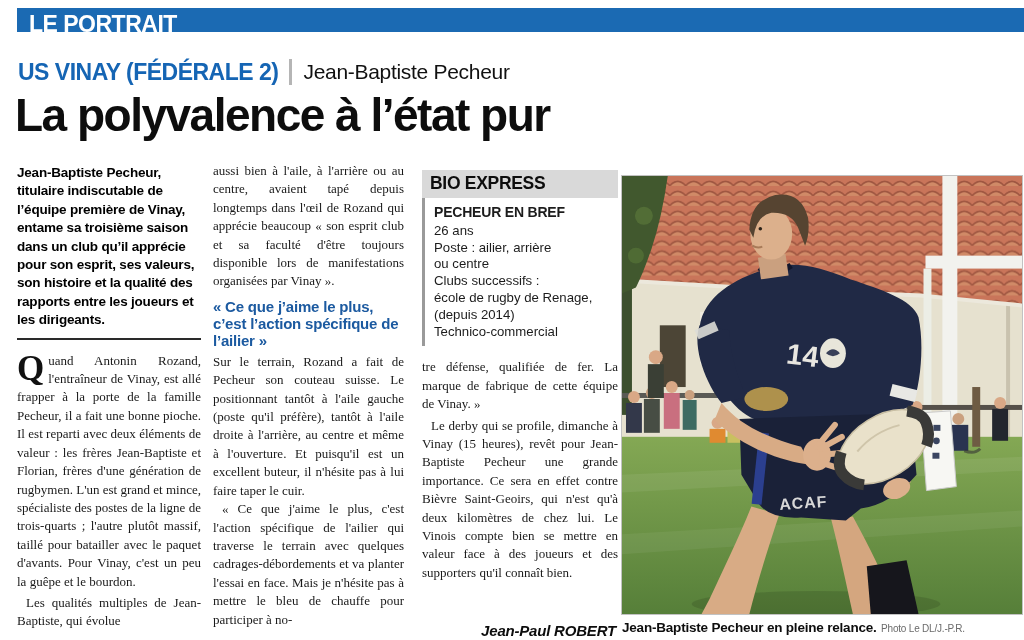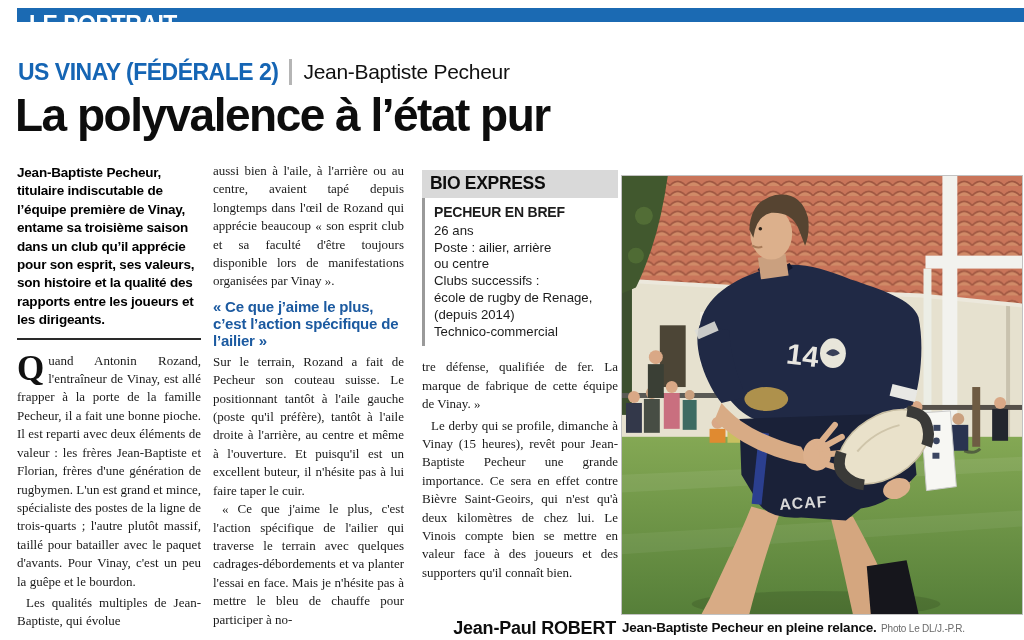--- a/index.html
+++ b/index.html
@@ -1,19 +1,19 @@
 <!DOCTYPE html>
 <html><head>
 <meta charset="utf-8">
 <style>
   html,body{margin:0;padding:0;background:#fff;}
   .page{position:relative;width:1024px;height:640px;overflow:hidden;background:#fff;
         font-family:"Liberation Sans",sans-serif;}
   
-  .topbar{position:absolute;left:17px;right:0;top:8px;height:14px;background:#1b6ab3;}
+  .topbar{position:absolute;left:17px;right:0;top:8px;height:24px;background:#1b6ab3;}
   .topbar span{display:block;padding:3px 0 0 12px;font-weight:bold;font-size:23px;
         letter-spacing:-0.5px;color:#fff;font-family:"Liberation Sans",sans-serif;}
   
   .kicker{position:absolute;left:18px;top:57px;height:30px;display:flex;align-items:center;}
   .kicker .club{color:#1565b4;font-weight:bold;font-size:23px;letter-spacing:-0.5px;}
   .kicker .sep{display:inline-block;width:3px;height:26px;background:#b5b5b5;margin:0 11px;}
   .kicker .person{color:#111;font-size:21px;letter-spacing:-0.3px;}
   
   .headline{position:absolute;left:15px;top:88px;margin:0;font-size:46px;font-weight:bold;
         letter-spacing:-1.5px;color:#0d0d0d;font-family:"Liberation Sans",sans-serif;}
@@ -33,22 +33,22 @@
         font-size:35px;line-height:30px;padding:2px 4px 0 0;color:#111;}
   .subhead{margin:7px 0 4px;font-size:15px;line-height:17px;font-weight:bold;
         color:#1c5aa0;letter-spacing:-0.2px;}
   
   .bio{margin:8px 0 12px;}
   .bio-title{background:#d9d9d9;color:#0d0d0d;font-weight:bold;font-size:17.5px;
         letter-spacing:-0.3px;padding:3px 8px 4px;}
   .bio-content{border-left:3px solid #9a9a9a;padding:6px 0 6px 9px;font-size:13.2px;
         line-height:16.8px;color:#1c1c1c;}
   .bio-subtitle{font-weight:bold;font-size:14px;letter-spacing:-0.2px;margin-bottom:2px;}
-  .byline{position:absolute;right:2px;bottom:1px;font-weight:bold;font-size:18px;
-        color:#0d0d0d;letter-spacing:-0.2px;}
+  .byline{position:absolute;right:2px;bottom:1px;font-weight:bold;font-size:15px;
+        color:#0d0d0d;letter-spacing:-0.2px;font-style:italic;}
   
   .photo{position:absolute;left:621px;top:175px;width:402px;height:440px;
         border:1px solid #c2c2c2;box-sizing:border-box;overflow:hidden;background:#cfd4c2;}
   .photo svg{display:block;width:100%;height:100%;}
   .caption{position:absolute;left:622px;top:618px;width:400px;white-space:nowrap;}
   .caption b{font-size:13.5px;letter-spacing:-0.2px;color:#0d0d0d;margin-top:8px;}
   .caption span{font-size:10px;color:#6b6b6b;letter-spacing:-0.2px;}
 </style>
 </head>
 <body>

